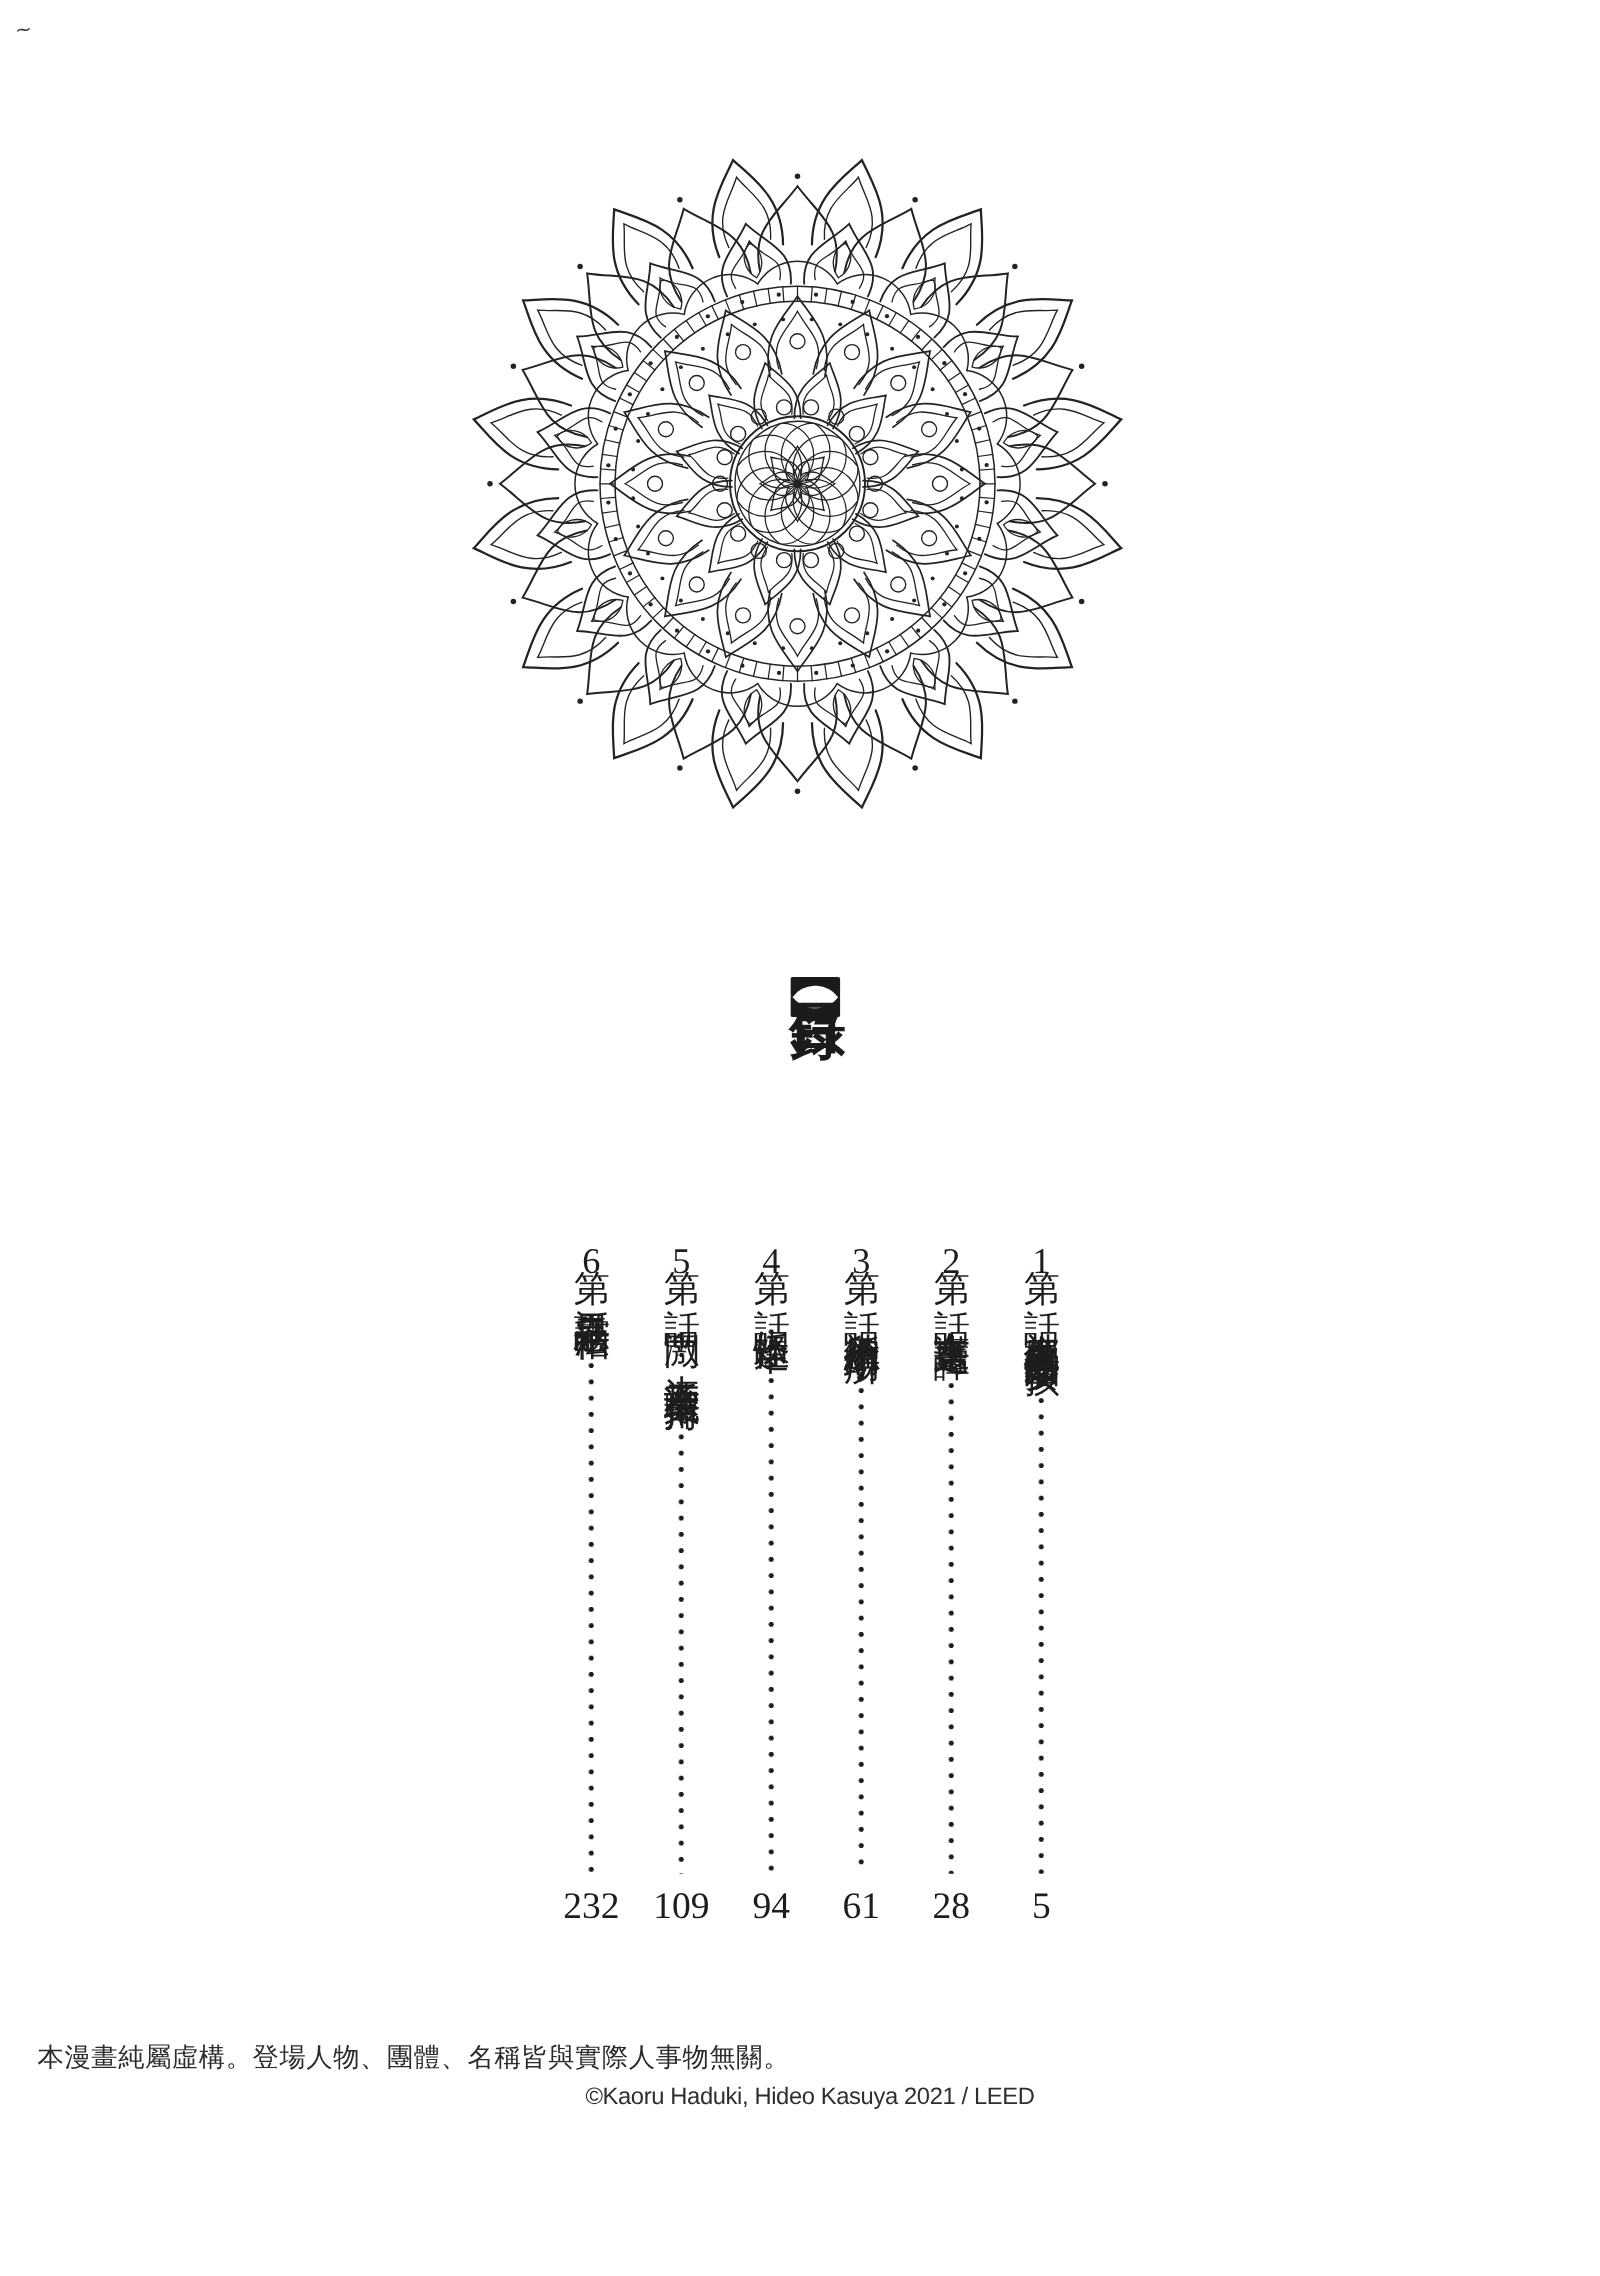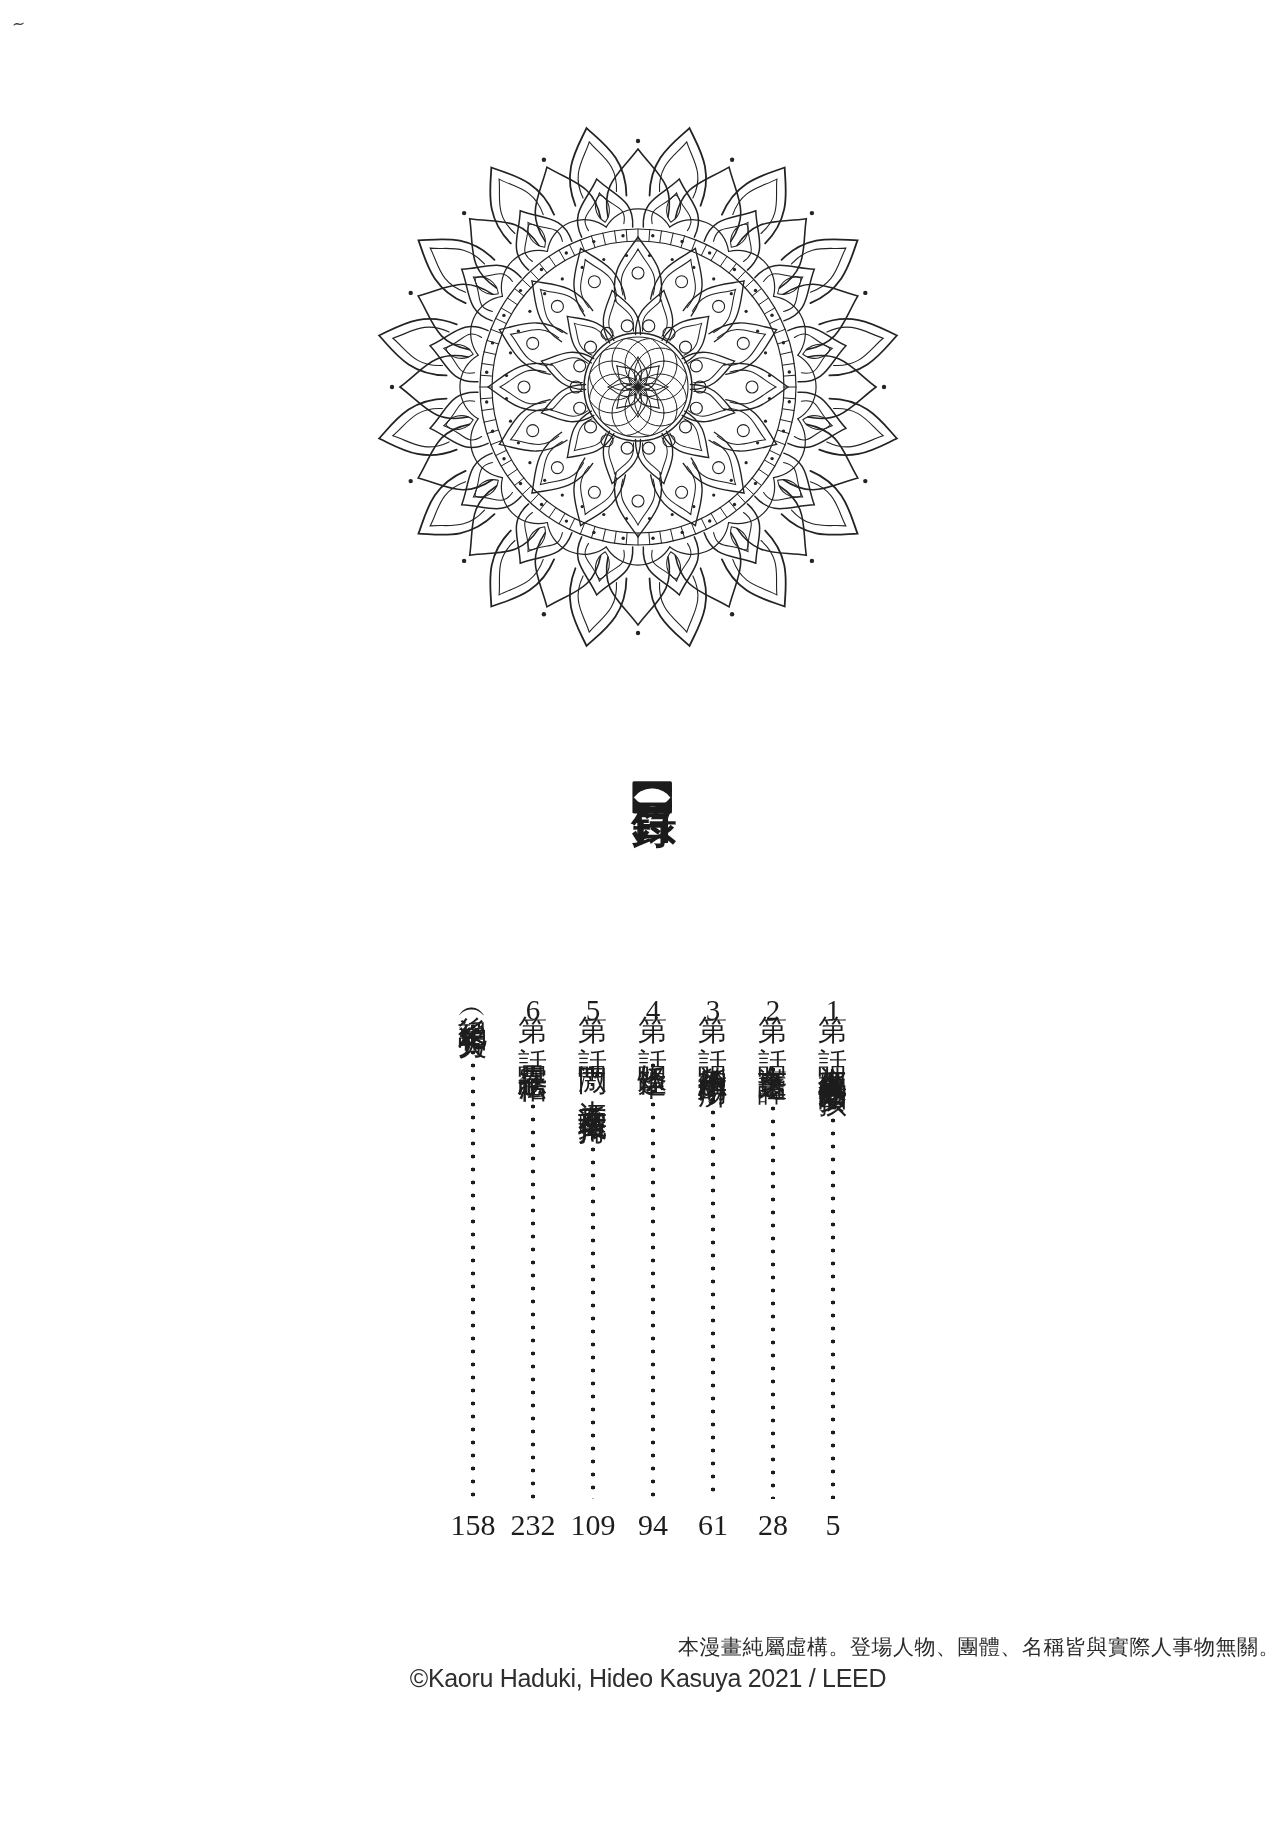--- a/index.html
+++ b/index.html
@@ -41,28 +41,28 @@
     flex:1 1 auto;width:6px;min-height:18px;margin:9px 0 11px 0;
     background-image:radial-gradient(circle,#1c1c1c 1.8px,rgba(0,0,0,0) 2.2px);
     background-size:6px 13px;background-repeat:repeat-y;background-position:center top;
   }
   .entry-page{
     flex:0 0 auto;font-size:30px;line-height:30px;color:#1d1d1d;
     font-family:"Liberation Serif","DejaVu Serif",serif;
   }
   
   .disclaimer{
-    position:absolute;left:30px;top:1634px;width:1250px;text-align:right;
+    position:absolute;left:30px;top:1634px;width:1250px;text-align:left;
     font-family:"Liberation Sans","DejaVu Sans",sans-serif;
     font-size:21px;line-height:26px;letter-spacing:0.5px;color:#2b2b2b;
   }
   .copyright{
     position:absolute;left:16px;top:1663px;width:1264px;text-align:center;
     font-family:"Liberation Sans","DejaVu Sans",sans-serif;
-    font-size:25px;line-height:30px;letter-spacing:-0.3px;color:#2e2e2e;
+    font-size:19px;line-height:30px;letter-spacing:-0.3px;color:#2e2e2e;
   }
 </style>
 </head>
 <body>
 
 <div class="page">
 
   <div class="corner-mark">~</div>
 
   <div class="mandala" id="mandala"><svg viewBox="-270 -270 540 540" width="540" height="540" aria-hidden="true">
@@ -516,27 +516,20 @@
     </div>
 
     <div class="toc-entry">
       <div class="entry-text">
         <span class="entry-label">第<span class="tcy">6</span>話</span><span class="entry-title">早霧忍法帖</span>
       </div>
       <div class="dots"></div>
       <div class="entry-page">232</div>
     </div>
 
-    <div class="toc-entry">
-      <div class="entry-text">
-        <span class="entry-label">後記</span><span class="entry-title">（粕谷秀夫）</span>
-      </div>
-      <div class="dots"></div>
-      <div class="entry-page">158</div>
-    </div>
   </div>
 
   <div>
     <div class="disclaimer">本漫畫純屬虛構。登場人物、團體、名稱皆與實際人事物無關。</div>
     <div class="copyright">©Kaoru Haduki, Hideo Kasuya 2021 / LEED</div>
   </div>
 
 </div>
 
 </body></html>

